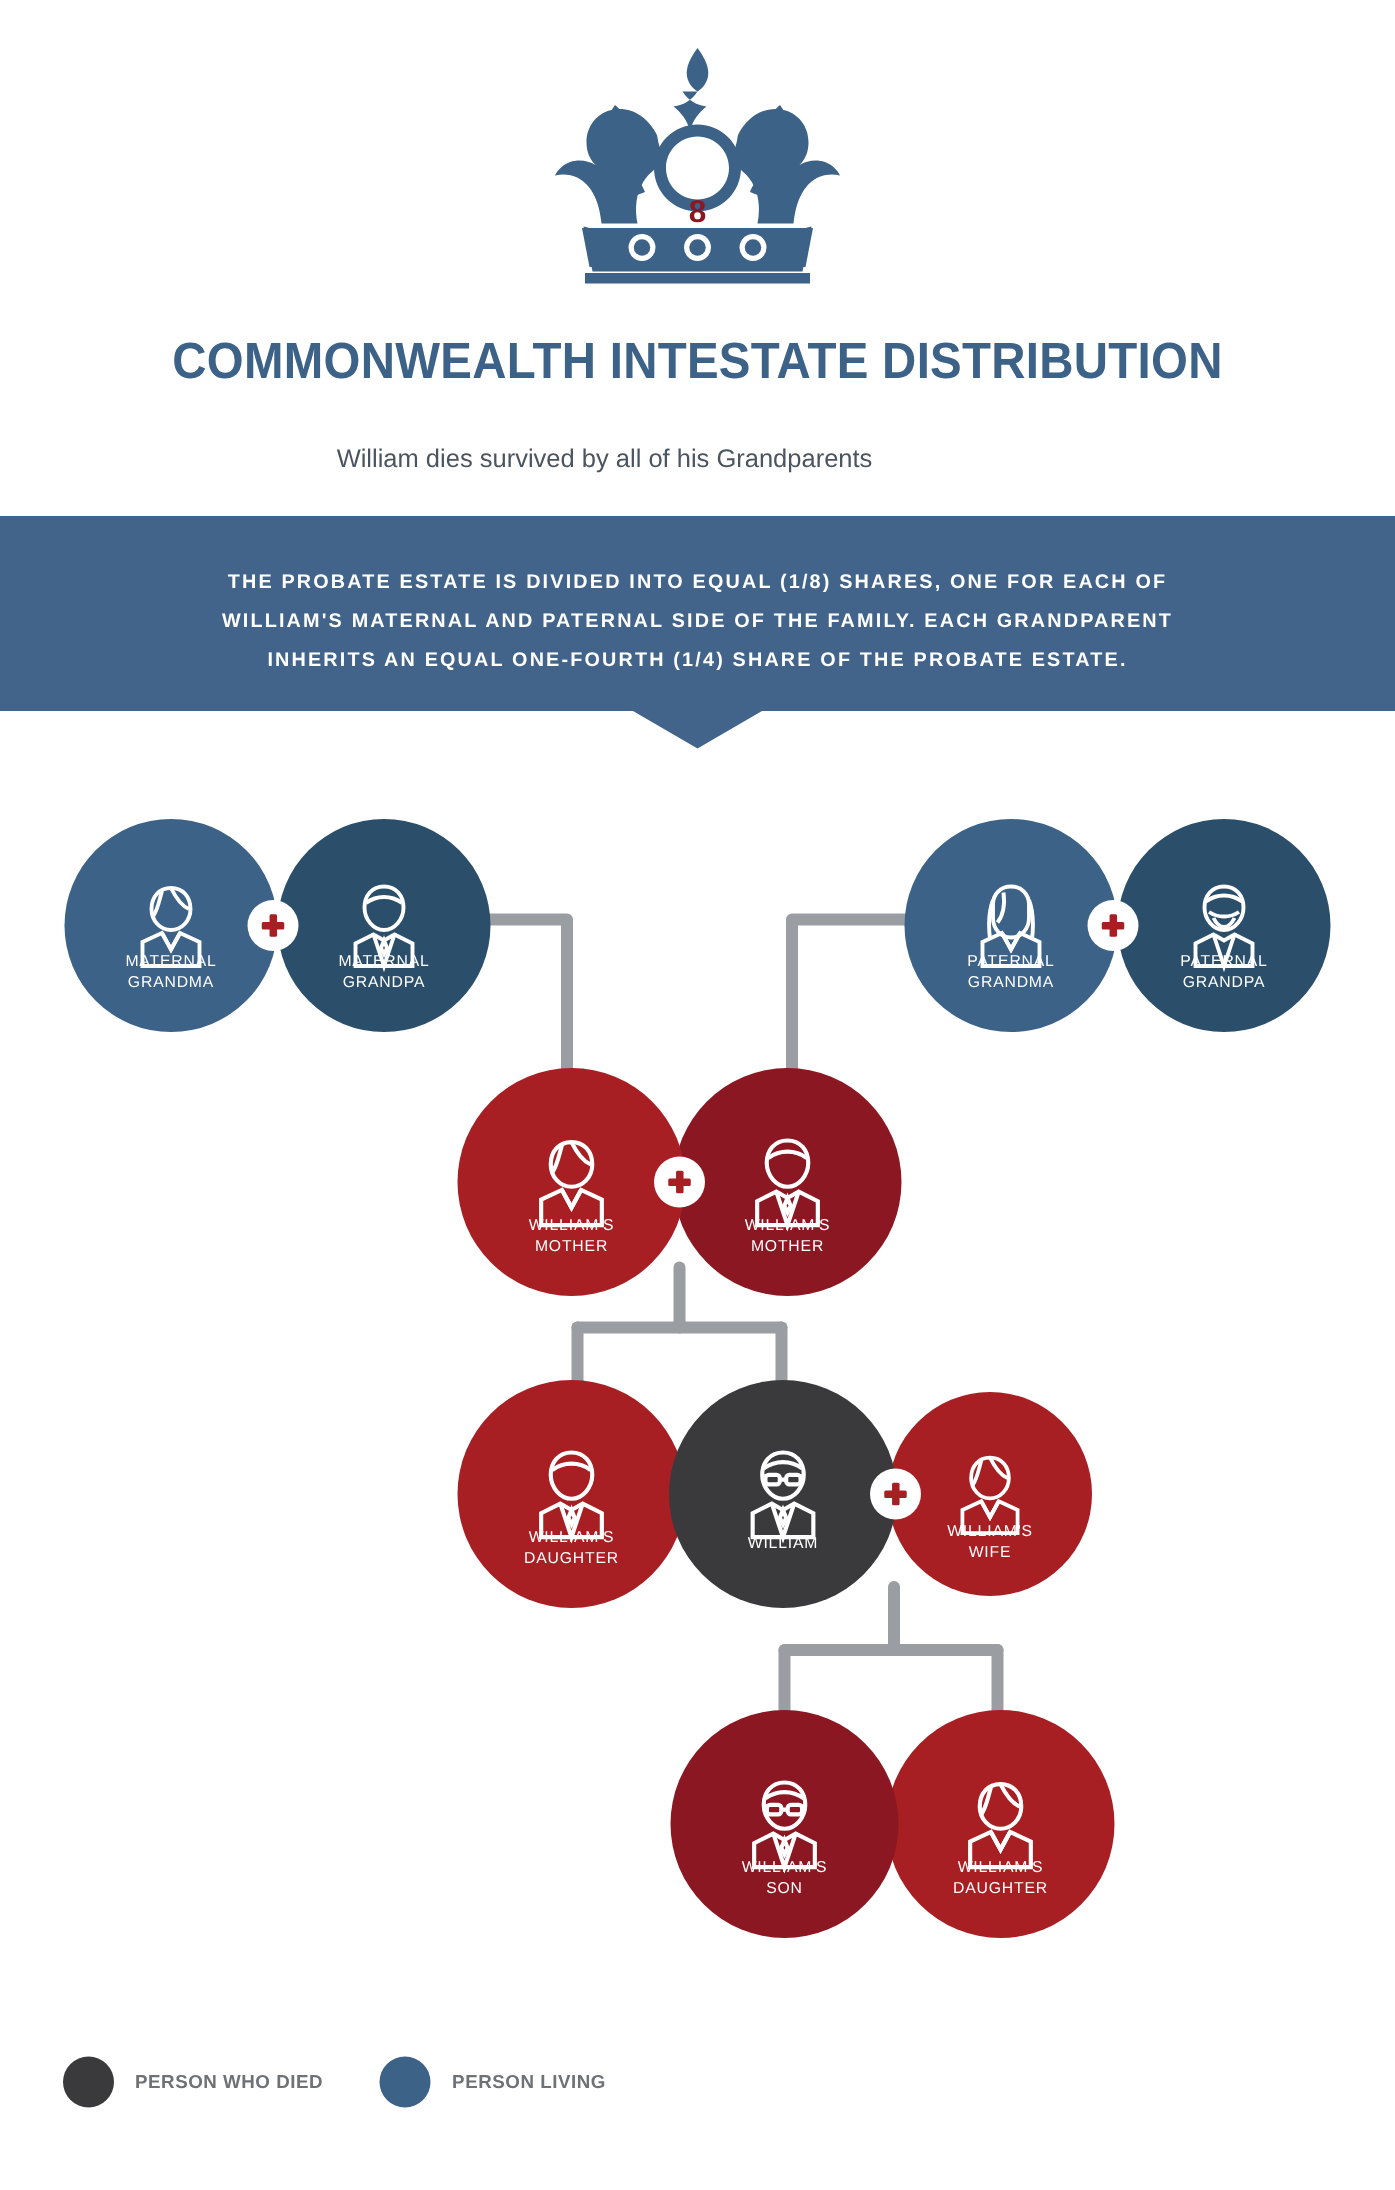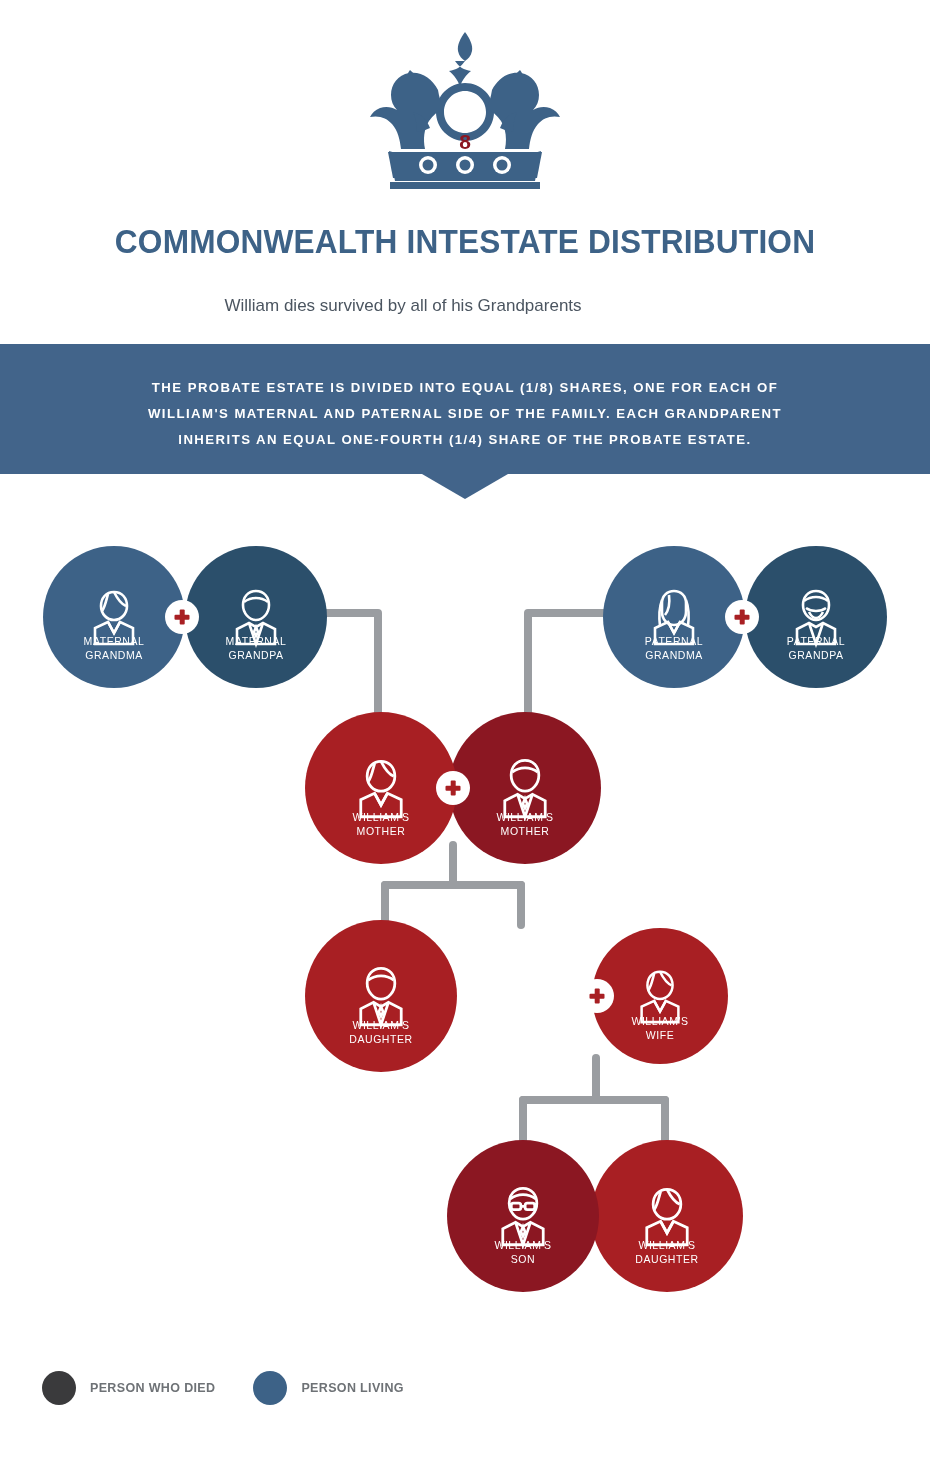--- a/index.html
+++ b/index.html
@@ -257,50 +257,67 @@
           <path d="M24 37l7 21 7-21"></path>
           <path d="M31 41l-2 5 2 4 2-4-2-5z"></path>
         </svg>
       </span>
       <div class="lbl" style="bottom:26px;">
         <span>WILLIAM'S</span>
         <span>DAUGHTER</span>
       </div>
     </div>
 
-
-    <div class="node" style="left:592px;top:428px;width:136px;height:136px;background:#a81f23;z-index:20;">
-      <span class="ico">
-        <svg width="60" height="60" viewBox="0 0 62 62" fill="none" stroke="#fff" stroke-width="2.6">
-          <path d="M31 6c-8 0-13 6-13 14 0 8 6 14 13 14s13-6 13-14c0-8-5-14-13-14z"></path>
-          <path d="M25 8c-2 7-3 13-6 17M31 6c3 6 7 12 12 14"></path>
-          <path d="M12 58V42l13-6 6 11 6-11 13 6v16z"></path>
-          <path d="M25 36l6 11 6-11"></path>
-        </svg>
-      </span>
-      <div class="lbl" style="bottom:22px;">
-        <span>WILLIAM'S</span>
-        <span>WIFE</span>
-      </div>
-    </div>
-    <div class="plus" style="left:580px;top:479px;"></div>
-
-    <div class="node" style="left:447px;top:640px;width:152px;height:152px;background:#8b1722;z-index:20;">
+    <div class="node" style="left:446px;top:420px;width:152px;height:152px;background:#3a3a3c;z-index:30;">
       <span class="ico">
         <svg width="66" height="66" viewBox="0 0 62 62" fill="none" stroke="#fff" stroke-width="2.6">
           <path d="M31 5c-8 0-13 6-13 14 0 8 6 15 13 15s13-7 13-15c0-8-5-14-13-14z"></path>
           <path d="M19 15c4-3 8-4 12-4s8 1 12 4"></path>
           <rect x="20" y="19" width="9" height="6" rx="2"></rect>
           <rect x="33" y="19" width="9" height="6" rx="2"></rect>
           <path d="M29 22h4M18 20h2M42 20h2"></path>
           <path d="M12 58V43l12-6 7 4 7-4 12 6v15z"></path>
           <path d="M24 37l7 21 7-21"></path>
           <path d="M31 41l-2 5 2 4 2-4-2-5z"></path>
         </svg>
       </span>
+      <div class="lbl" style="bottom:36px;">
+        <span>WILLIAM</span>
+      </div>
+    </div>
+
+    <div class="node" style="left:592px;top:428px;width:136px;height:136px;background:#a81f23;z-index:20;">
+      <span class="ico">
+        <svg width="60" height="60" viewBox="0 0 62 62" fill="none" stroke="#fff" stroke-width="2.6">
+          <path d="M31 6c-8 0-13 6-13 14 0 8 6 14 13 14s13-6 13-14c0-8-5-14-13-14z"></path>
+          <path d="M25 8c-2 7-3 13-6 17M31 6c3 6 7 12 12 14"></path>
+          <path d="M12 58V42l13-6 6 11 6-11 13 6v16z"></path>
+          <path d="M25 36l6 11 6-11"></path>
+        </svg>
+      </span>
+      <div class="lbl" style="bottom:22px;">
+        <span>WILLIAM'S</span>
+        <span>WIFE</span>
+      </div>
+    </div>
+    <div class="plus" style="left:580px;top:479px;"></div>
+
+    <div class="node" style="left:447px;top:640px;width:152px;height:152px;background:#8b1722;z-index:20;">
+      <span class="ico">
+        <svg width="66" height="66" viewBox="0 0 62 62" fill="none" stroke="#fff" stroke-width="2.6">
+          <path d="M31 5c-8 0-13 6-13 14 0 8 6 15 13 15s13-7 13-15c0-8-5-14-13-14z"></path>
+          <path d="M19 15c4-3 8-4 12-4s8 1 12 4"></path>
+          <rect x="20" y="19" width="9" height="6" rx="2"></rect>
+          <rect x="33" y="19" width="9" height="6" rx="2"></rect>
+          <path d="M29 22h4M18 20h2M42 20h2"></path>
+          <path d="M12 58V43l12-6 7 4 7-4 12 6v15z"></path>
+          <path d="M24 37l7 21 7-21"></path>
+          <path d="M31 41l-2 5 2 4 2-4-2-5z"></path>
+        </svg>
+      </span>
       <div class="lbl" style="bottom:26px;">
         <span>WILLIAM'S</span>
         <span>SON</span>
       </div>
     </div>
 
     <div class="node" style="left:591px;top:640px;width:152px;height:152px;background:#a81f23;z-index:10;">
       <span class="ico">
         <svg width="66" height="66" viewBox="0 0 62 62" fill="none" stroke="#fff" stroke-width="2.6">
           <path d="M31 6c-8 0-13 6-13 14 0 8 6 14 13 14s13-6 13-14c0-8-5-14-13-14z"></path>

